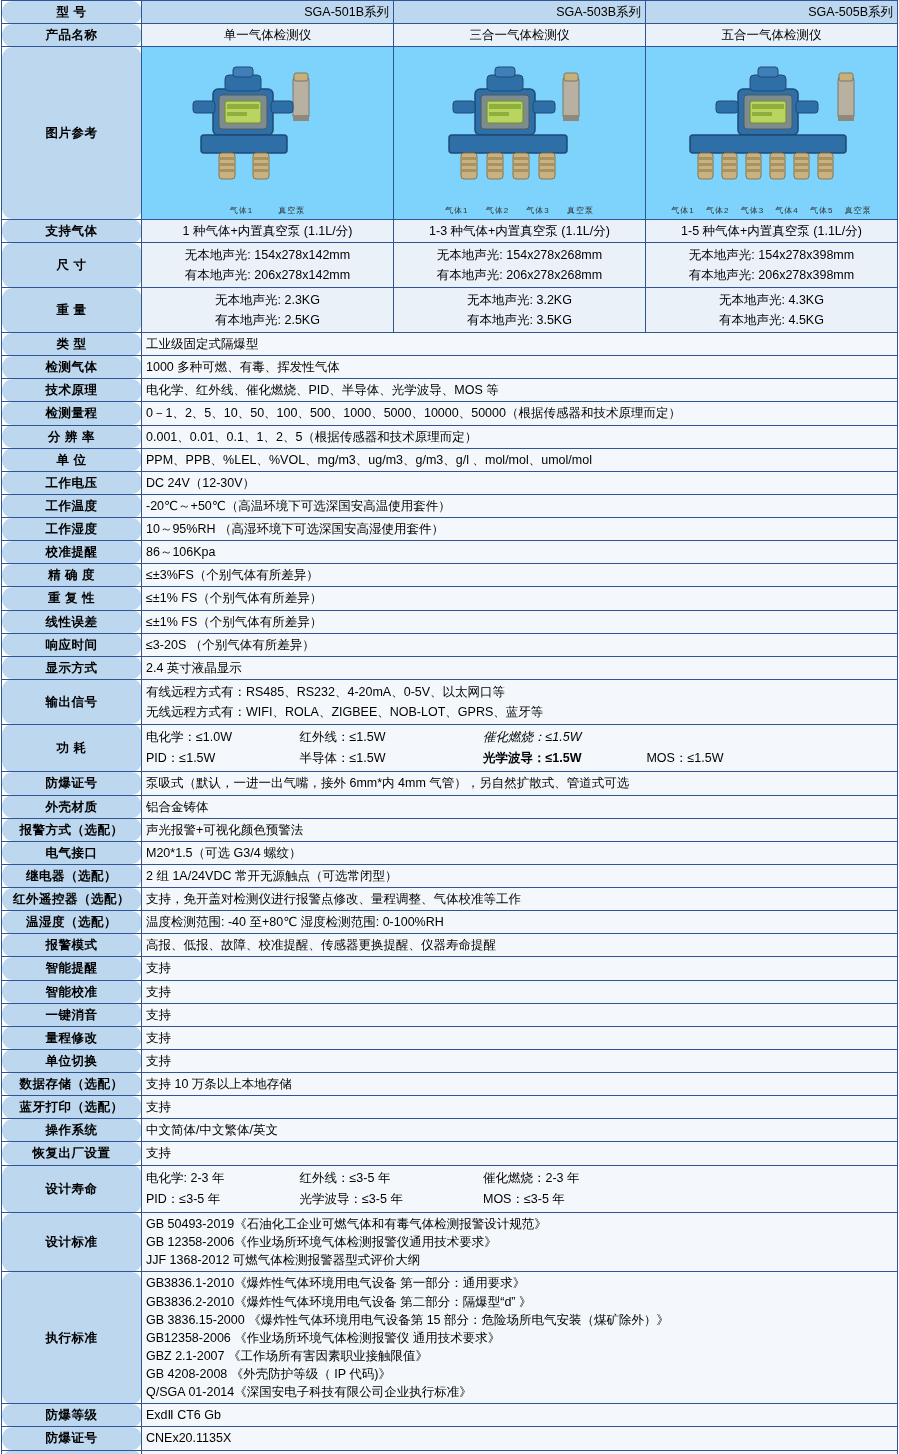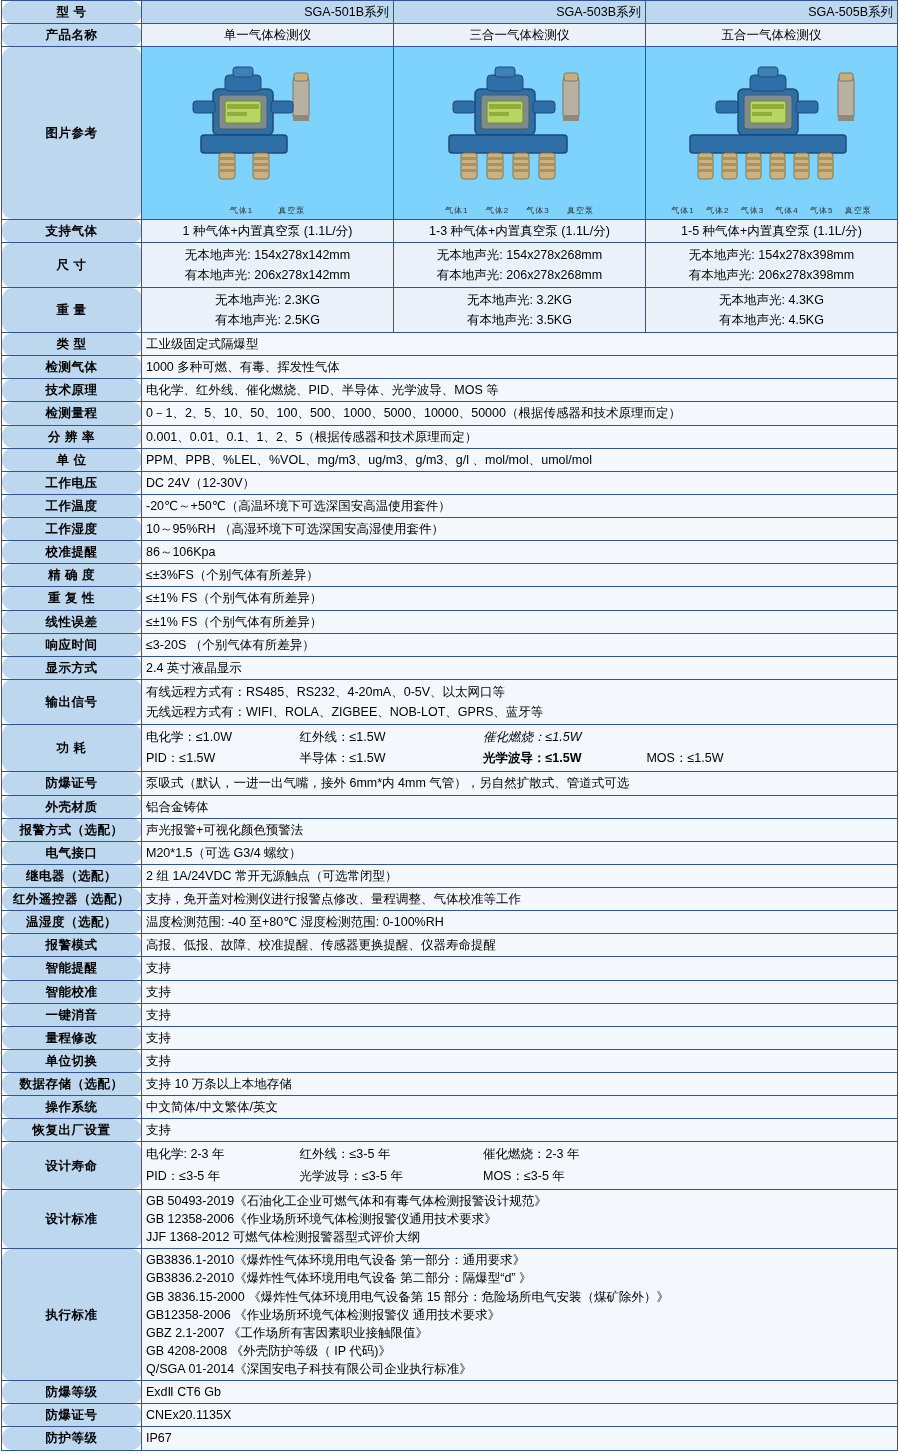--- a/index.html
+++ b/index.html
@@ -405,20 +405,24 @@
   </tr>
   <tr>
     <td class="lbl">单位切换</td>
     <td class="white" colspan="3">支持</td>
   </tr>
   <tr>
     <td class="lbl">数据存储（选配）</td>
     <td class="white" colspan="3">支持 10 万条以上本地存储</td>
   </tr>
   <tr>
+    <td class="lbl">蓝牙打印（选配）</td>
+    <td class="white" colspan="3">支持</td>
+  </tr>
+  <tr>
     <td class="lbl">操作系统</td>
     <td class="white" colspan="3">中文简体/中文繁体/英文</td>
   </tr>
   <tr>
     <td class="lbl">恢复出厂设置</td>
     <td class="white" colspan="3">支持</td>
   </tr>
 
   <tr>
     <td class="lbl">设计寿命</td>

